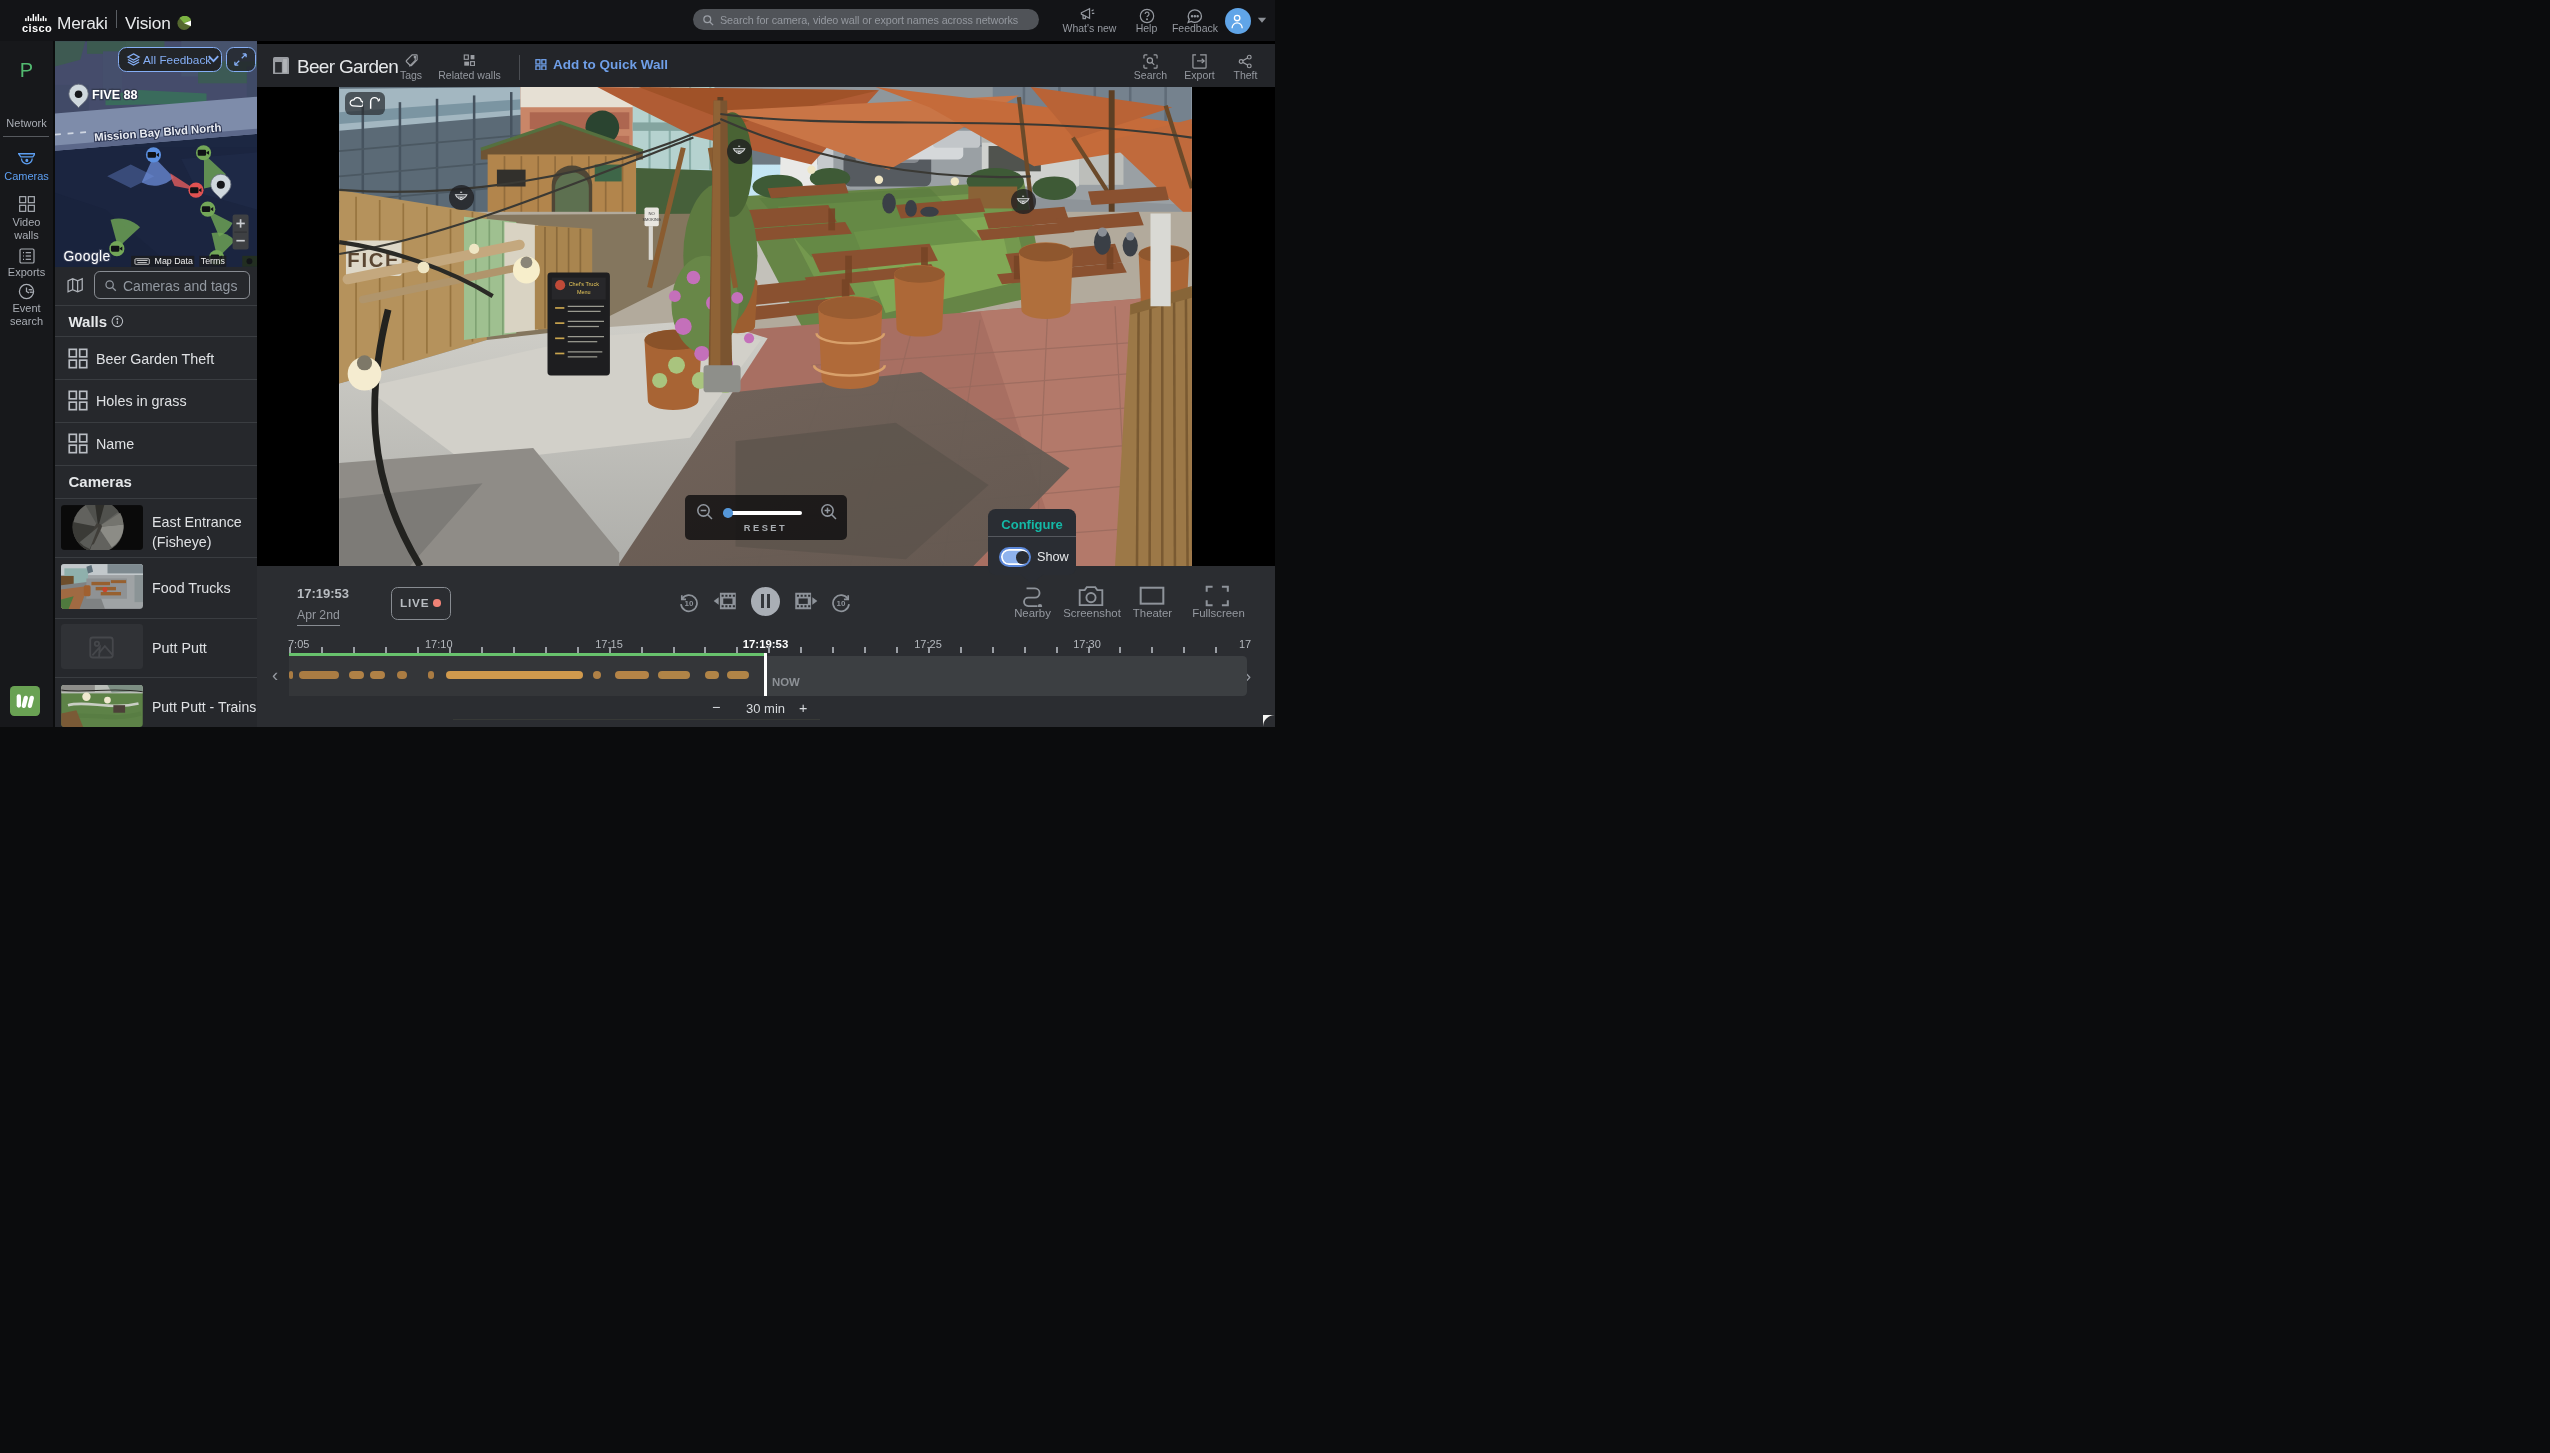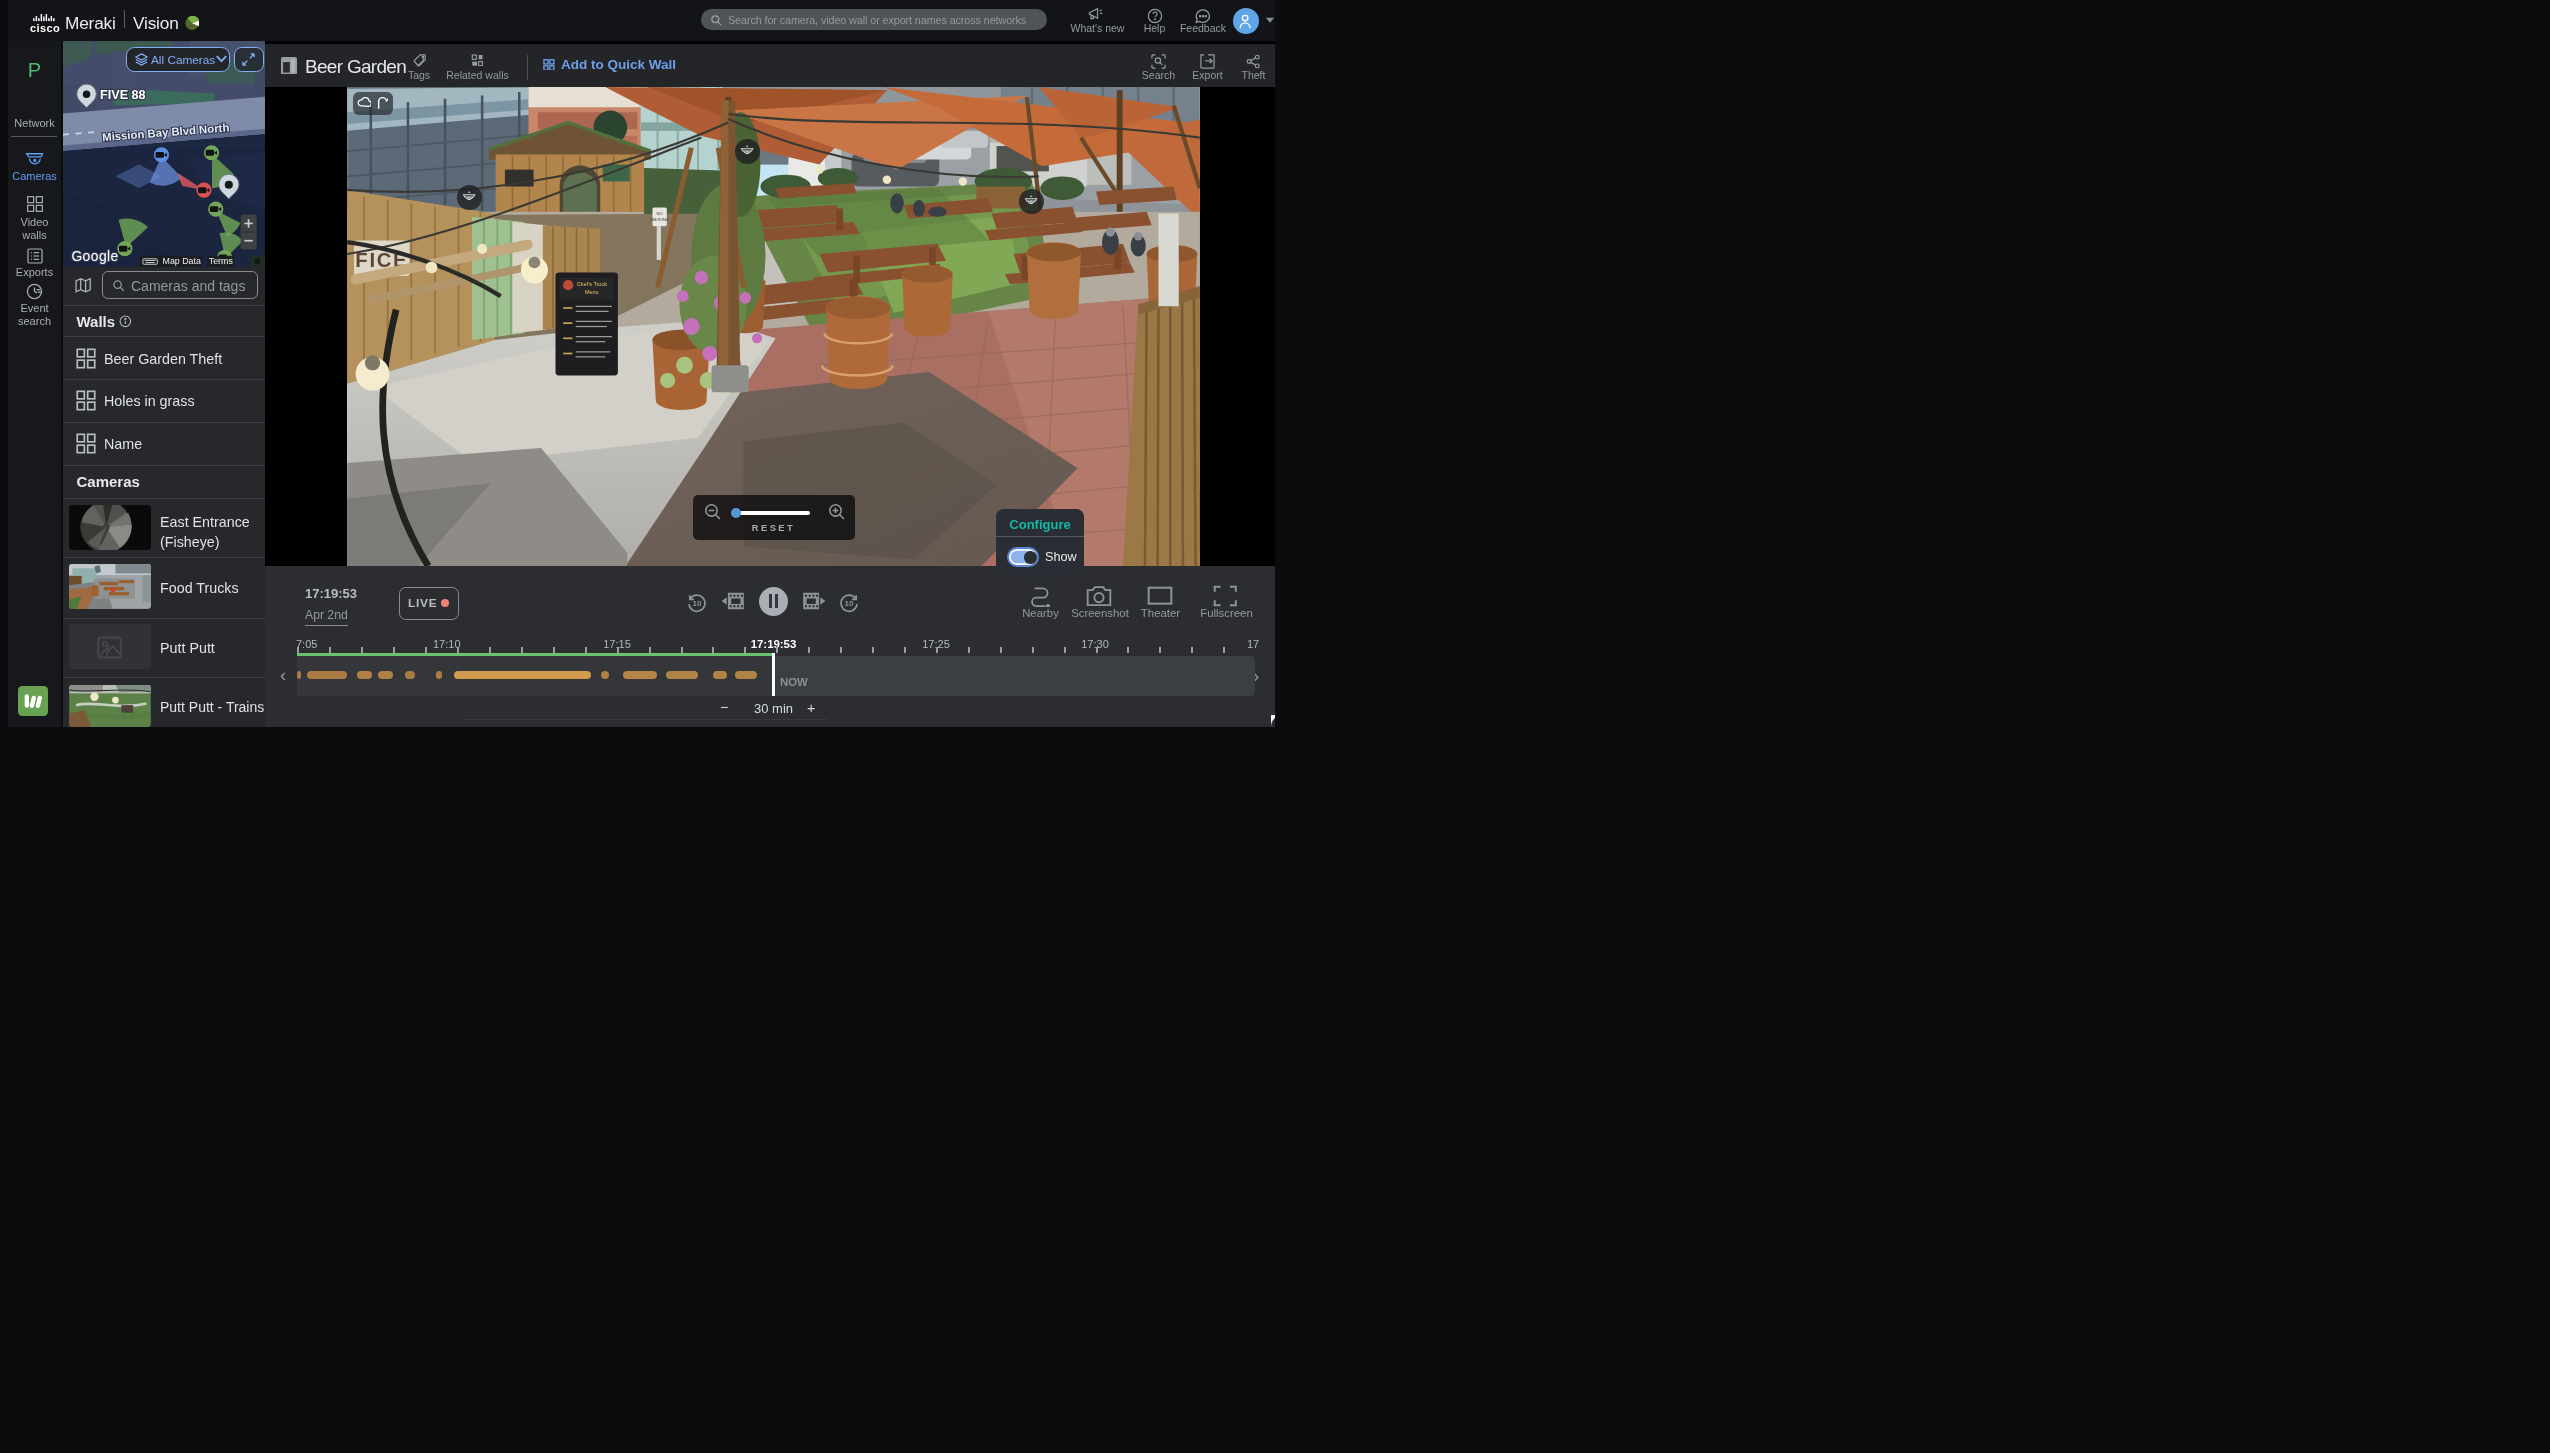--- a/index.html
+++ b/index.html
@@ -1,18 +1,18 @@
 <!DOCTYPE html>
 <html style="font-size:13.5px"><head>
 <meta charset="utf-8">
 <style>
   * { margin:0; padding:0; box-sizing:border-box; }
   html,body { width:1275px; height:727px; overflow:hidden; background:#0b0c0d; font-family:"Liberation Sans", sans-serif; }
   .abs { position:absolute; }
-  #app { position:relative; width:1275px; height:926px; background:#0b0c0d;margin-left:8px; }
+  #app { position:relative; width:1275px; height:926px; background:#0b0c0d; }
   
   #nav { position:absolute; left:0; top:0; width:1275px; height:41px; background:#131417; }
   .navlabel { color:#969aa1; font-size:10.5px; text-align:center; }
   
   #side { position:absolute; left:0; top:41px; width:53px; height:686px; background:#17181b; }
   .sideitem { position:absolute; width:53px; text-align:center; color:#a9adb4; font-size:11px; line-height:12.7px; }
   
   #panel { position:absolute; left:55px; top:41px; width:202px; height:686px; background:#26282c; overflow:hidden; }
   .pdiv { position:absolute; left:0; width:202px; height:0.8px; background:#3a3d41; }
   .rowtitle { color:#dfe1e4; font-size:14.3px; white-space:nowrap; }
@@ -216,21 +216,21 @@
     <rect x="222.5" y="255" width="17.5" height="13" fill="#23301e" opacity="0.9"></rect>
     <circle cx="231" cy="261.5" r="3.5" fill="#121418"></circle>
   </svg>
 
   <div class="abs" style="left:63px;top:6.3px;width:104px;height:24.5px;background:#222529;border:1.7px solid #85aef5;border-radius:8.4px;"></div>
   <svg class="abs" style="left:71px;top:11px" width="15" height="15" viewBox="0 0 24 24" fill="none" stroke="#85aef5" stroke-width="2">
         <path d="M12 3 L21 8 L12 13 L3 8 Z"></path>
         <path d="M3 12 L12 17 L21 12"></path>
         <path d="M3 16 L12 21 L21 16"></path>
       </svg>
-  <div class="abs" style="left:88px;top:12.2px;color:#85aef5;font-size:11.8px;">All Cameras</div>
+  <div class="abs" style="left:88px;top:12.2px;color:#85aef5;font-size:11.8px;">All Feedback</div>
   <svg class="abs" style="left:153px;top:14.3px" width="11" height="7.6" viewBox="0 0 14 9" fill="none" stroke="#85aef5" stroke-width="2.4">
         <path d="M1 1 L7 7.5 L13 1"></path>
       </svg>
   <div class="abs" style="left:171px;top:6.3px;width:29.5px;height:24.5px;background:#222529cc;border:1.7px solid #85aef5;border-radius:7.6px;"></div>
   <svg class="abs" style="left:178px;top:11px" width="15" height="15" viewBox="0 0 24 24" fill="none" stroke="#85aef5" stroke-width="2">
         <path d="M14 10 L21 3 M21 3 h-5.5 M21 3 v5.5 M10 14 L3 21 M3 21 h5.5 M3 21 v-5.5"></path>
       </svg>
 
   <svg class="abs" style="left:11.8px;top:236px" width="17" height="17" viewBox="0 0 24 24" fill="none" stroke="#aeb2b8" stroke-width="1.8">
         <path d="M1.5 5.5 L8 2.5 L15 5.5 L21.5 2.5 V18 L15 21 L8 18 L1.5 21 Z M8 2.5 V18 M15 5.5 V21"></path>

